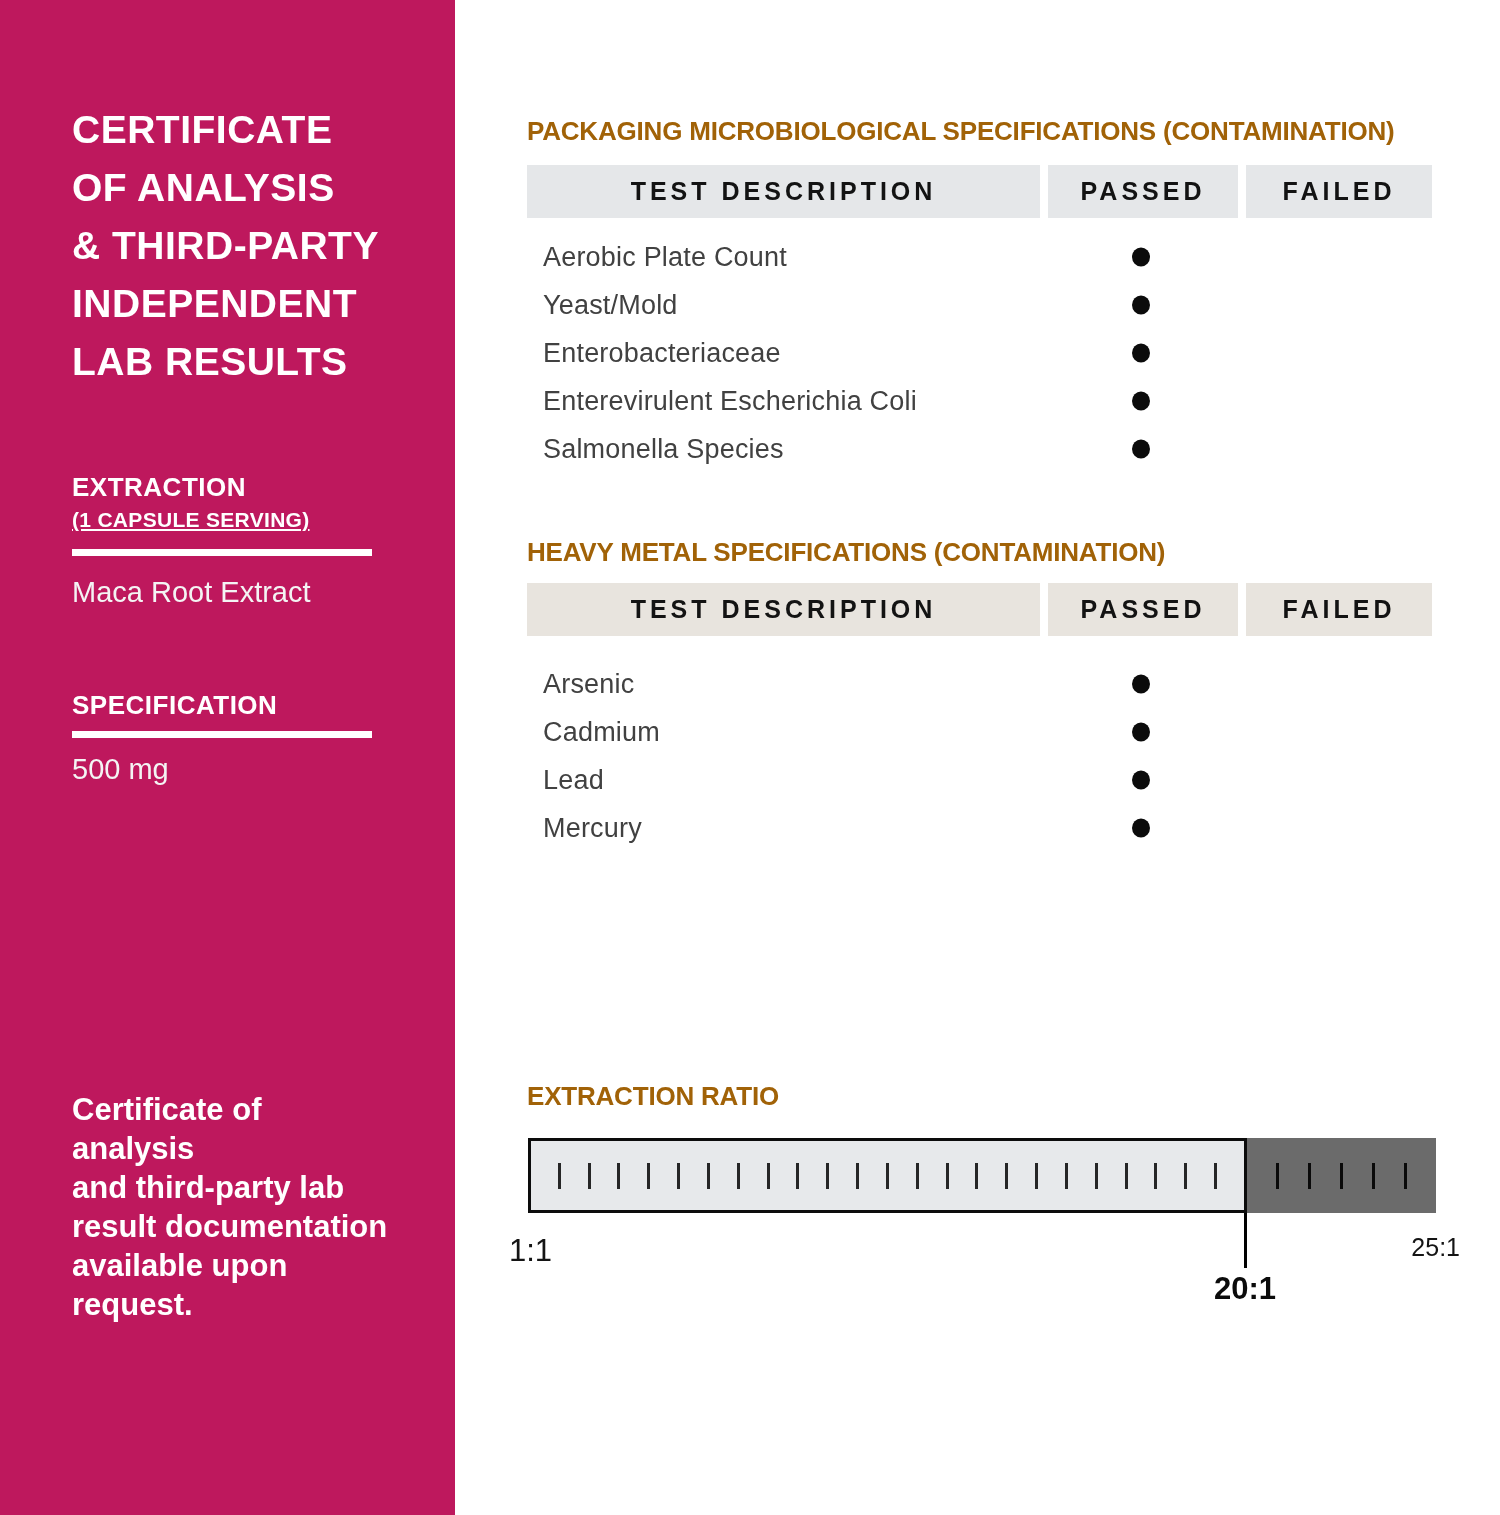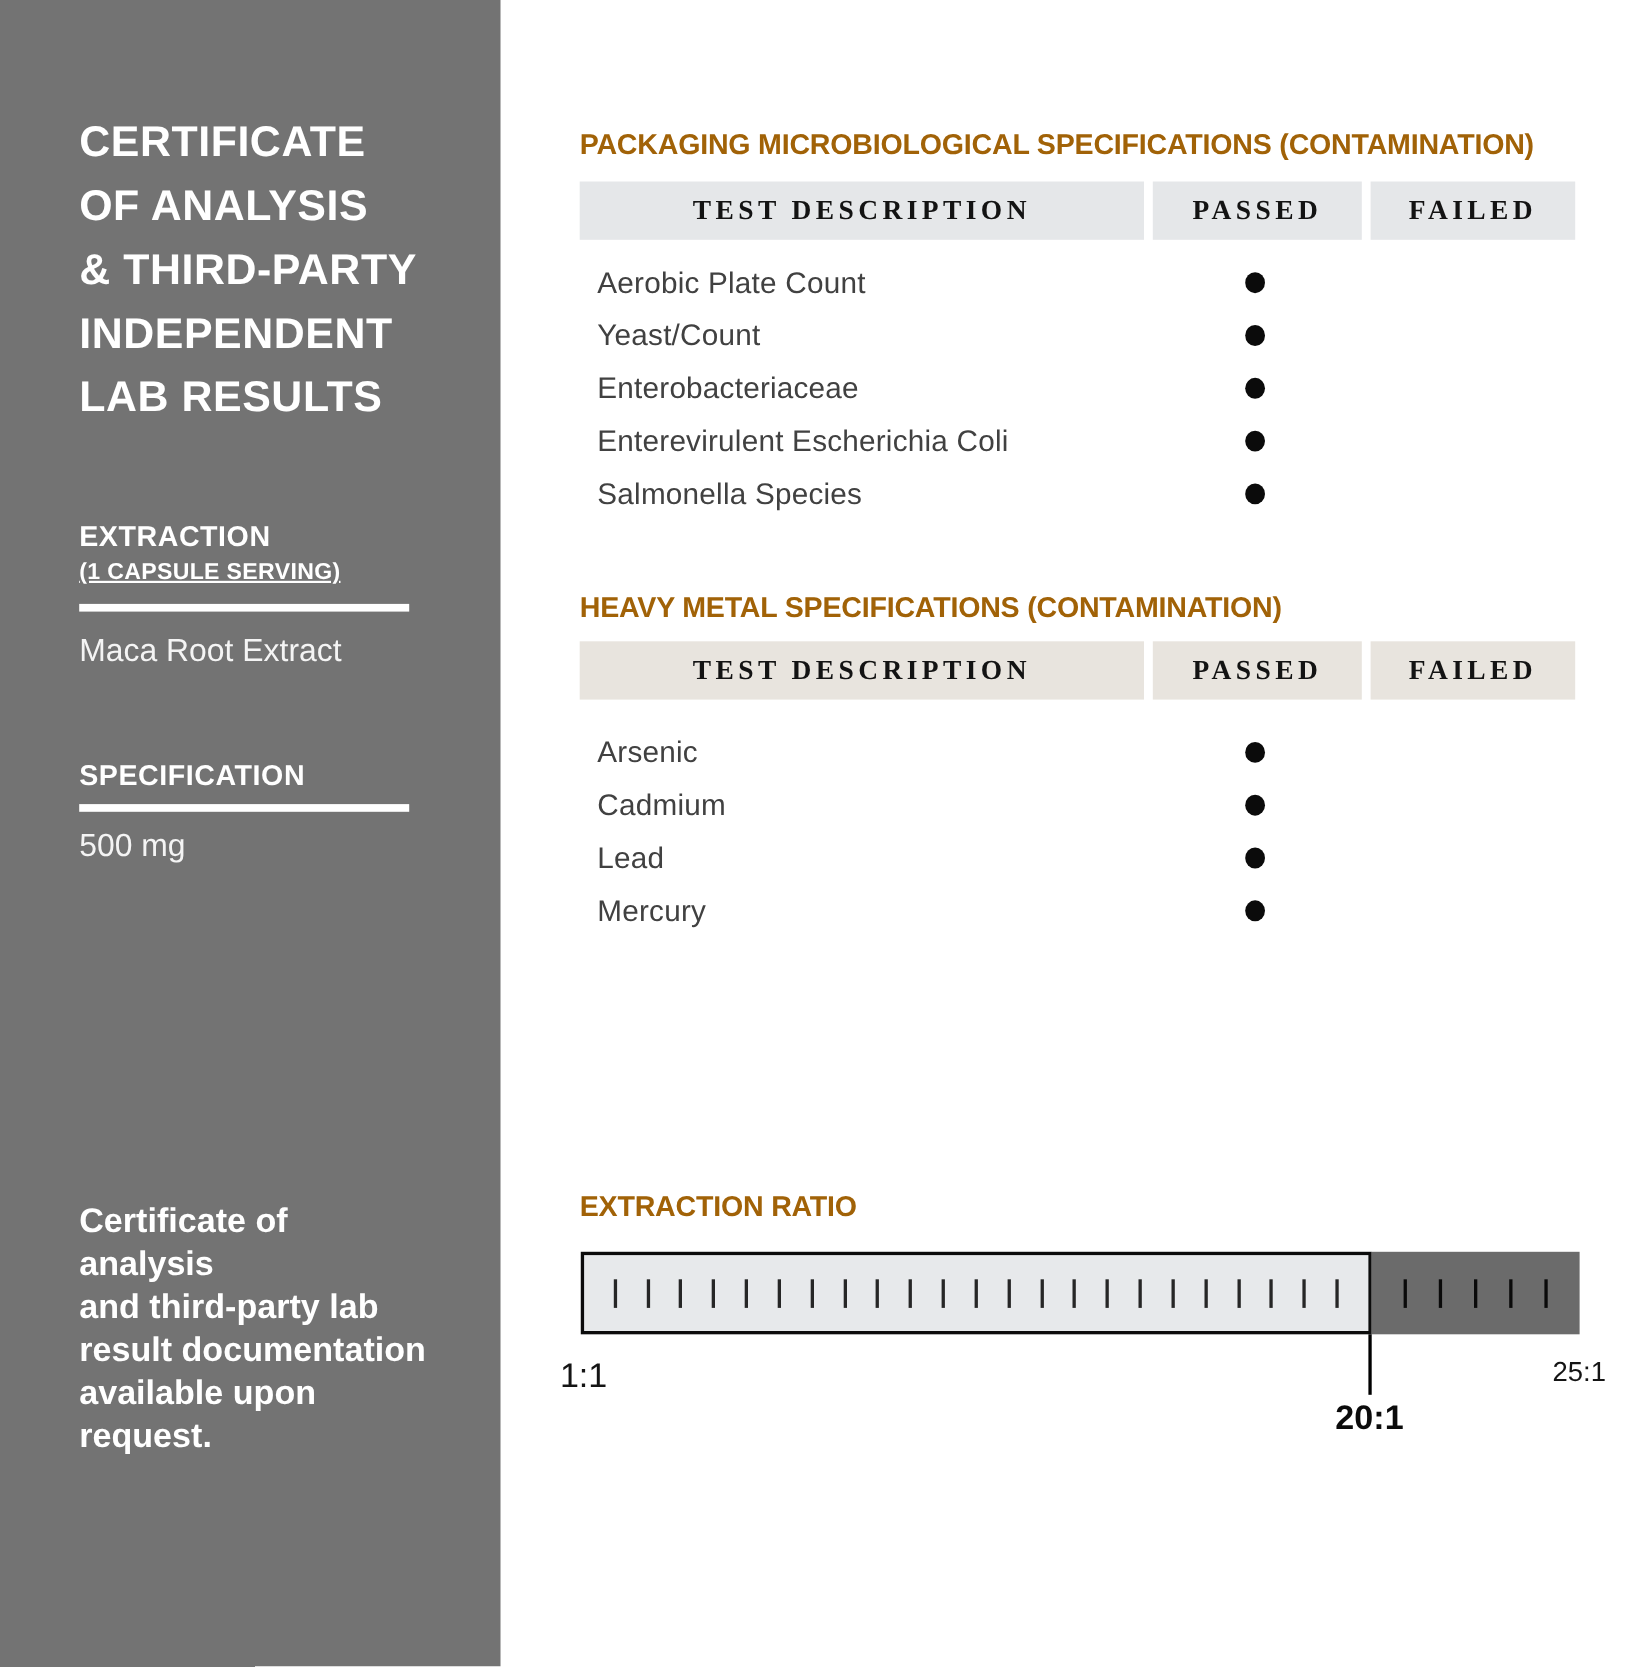--- a/index.html
+++ b/index.html
@@ -1,20 +1,20 @@
 <!DOCTYPE html>
 <html><head>
 <meta charset="utf-8">
 <style>
   * { margin:0; padding:0; box-sizing:border-box; }
   body { background:#fff; font-family:"Liberation Sans", sans-serif; }
   .canvas { position:relative; width:1500px; height:1515px; background:#ffffff; overflow:hidden; }
 
   
-  .sidebar { position:absolute; left:0; top:0; width:455px; height:1515px; background:#737373; color:#fff; }
+  .sidebar { position:absolute; left:0; top:0; width:455px; height:1515px; background:#be185d; color:#fff; }
   .side-title { position:absolute; left:72px; top:101px; font-size:39px; font-weight:bold;
                 line-height:58px; letter-spacing:0.5px; white-space:pre-line; }
   .side-label { position:absolute; left:72px; font-size:26px; font-weight:bold; letter-spacing:0.5px; }
   .lbl-ing  { top:472px; }
   .side-sublabel { position:absolute; left:72px; top:508px; font-size:21px; font-weight:bold; letter-spacing:0.3px;text-decoration:underline; }
   .side-rule { position:absolute; left:72px; width:300px; height:7px; background:#fff; }
   .rule-ing { top:549px; }
   .side-value { position:absolute; left:72px; font-size:29px; font-weight:300; color:#f4f4f4; }
   .val-ing { top:576px; }
   .lbl-spec { top:690px; }
@@ -28,21 +28,21 @@
                      letter-spacing:-0.2px; color:#a16207; white-space:nowrap; }
   #heading-micro { top:116px; }
   #heading-heavy { top:537px; }
   #heading-ext   { top:1081px; }
 
   .spec-table { position:absolute; left:527px; width:905px; }
   #table-micro { top:165px; }
   #table-heavy { top:583px; }
   .thead { display:flex; gap:8px; }
   .th { height:53px; display:flex; align-items:center; justify-content:center;
-        font-family:Liberation Serif, serif; font-weight:bold;
+        font-family:Liberation Sans, sans-serif; font-weight:bold;
         font-size:25px; letter-spacing:4px; color:#131313; }
   .th-test   { flex:0 0 513px; }
   .th-passed { flex:0 0 190px; }
   .th-failed { flex:0 0 186px; }
   #table-micro .th { background:#e5e7e9; }
   #table-heavy .th { background:#e8e4de; }
   #table-micro .tbody { margin-top:15px; }
   #table-heavy .tbody { margin-top:24px; }
   .trow { position:relative; height:48px; display:flex; align-items:center; padding-left:16px; }
   .trow-name { font-size:27px; font-weight:300; color:#414141; letter-spacing:0.2px; }
@@ -98,21 +98,21 @@
       <div class="th th-test">TEST DESCRIPTION</div>
       <div class="th th-passed">PASSED</div>
       <div class="th th-failed">FAILED</div>
     </div>
     <div class="tbody">
       <div class="trow">
         <span class="trow-name">Aerobic Plate Count</span>
         <span class="dot"></span>
       </div>
       <div class="trow">
-        <span class="trow-name">Yeast/Count</span>
+        <span class="trow-name">Yeast/Mold</span>
         <span class="dot"></span>
       </div>
       <div class="trow">
         <span class="trow-name">Enterobacteriaceae</span>
         <span class="dot"></span>
       </div>
       <div class="trow">
         <span class="trow-name">Enterevirulent Escherichia Coli</span>
         <span class="dot"></span>
       </div>

